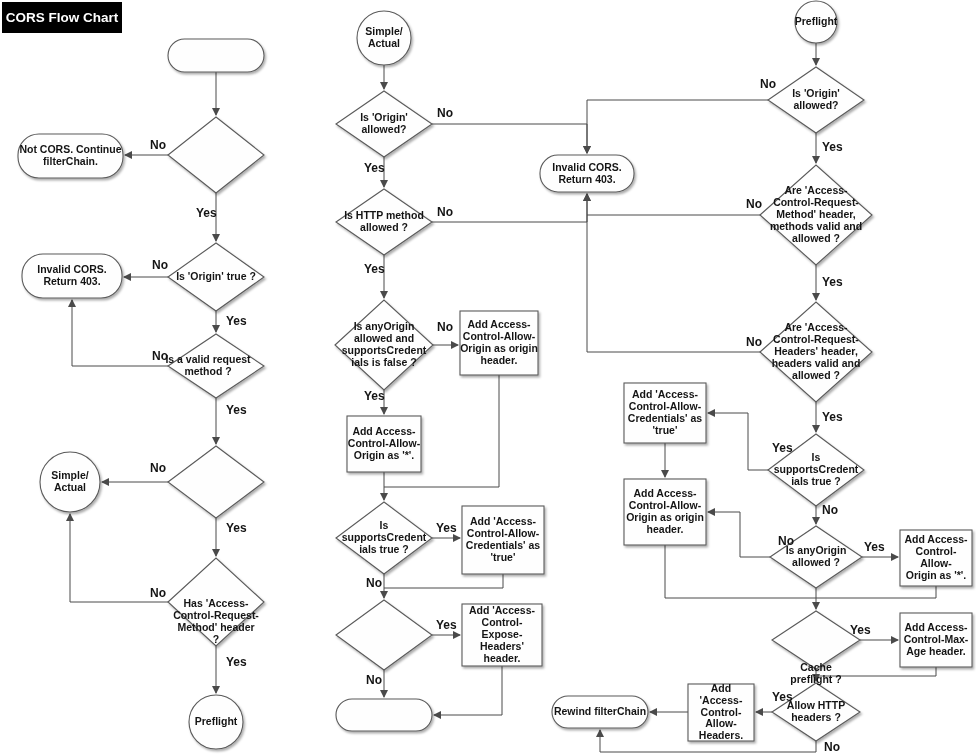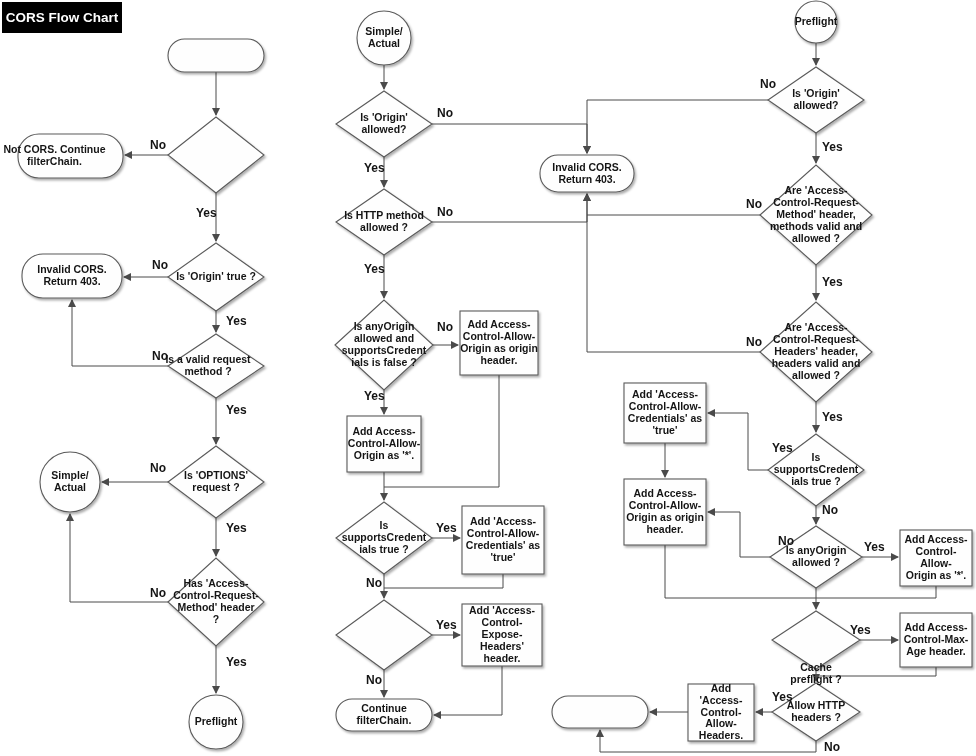--- a/index.html
+++ b/index.html
@@ -142,32 +142,30 @@
       <polygon class="shape" points="772,640 816,611 860,640 816,669"></polygon>
       <rect class="shape" x="900" y="613" width="72" height="54"></rect>
       <polygon class="shape" points="772,712 816,683 860,712 816,741"></polygon>
       <rect class="shape" x="688" y="684" width="66" height="57"></rect>
       <rect class="shape" x="552" y="696" width="96" height="32" rx="16"></rect>
     </g>
   </svg>
 
   <div class="chart-title">CORS Flow Chart</div>
 
-  <div class="nt" style="left:2px;top:134px;width:105px;height:44px">Not CORS. Continue
+  <div class="nt" style="left:18px;top:134px;width:105px;height:44px">Not CORS. Continue
 filterChain.</div>
   <div class="nt" style="left:172px;top:247px;width:88px;height:60px">Is 'Origin' true ?</div>
   <div class="nt" style="left:22px;top:254px;width:100px;height:44px">Invalid CORS.
 Return 403.</div>
   <div class="nt" style="left:162px;top:336px;width:92px;height:60px">Is a valid request
 method ?</div>
-  <div class="nt" style="left:172px;top:450px;width:88px;height:64px">Is 'OPTIONS'
-request ?</div>
   <div class="nt" style="left:40px;top:452px;width:60px;height:60px">Simple/
 Actual</div>
-  <div class="nt" style="left:170px;top:562px;width:92px;height:80px">Has 'Access-
+  <div class="nt" style="left:170px;top:582px;width:92px;height:80px">Has 'Access-
 Control-Request-
 Method' header
 ?</div>
   <div class="nt" style="left:189px;top:695px;width:54px;height:54px">Preflight</div>
 
   <div class="nt" style="left:357px;top:11px;width:54px;height:54px">Simple/
 Actual</div>
   <div class="nt" style="left:340px;top:95px;width:88px;height:58px">Is 'Origin'
 allowed?</div>
   <div class="nt" style="left:338px;top:193px;width:92px;height:58px">Is HTTP method
@@ -188,21 +186,20 @@
   <div class="nt" style="left:338px;top:504px;width:92px;height:68px">Is
 supportsCredent
 ials true ?</div>
   <div class="nt" style="left:462px;top:506px;width:82px;height:68px">Add 'Access-
 Control-Allow-
 Credentials' as
 'true'</div>
   <div class="nt" style="left:462px;top:604px;width:80px;height:62px">Add 'Access-
 Control-Expose-
 Headers' header.</div>
-  <div class="nt" style="left:336px;top:699px;width:96px;height:32px">Continue filterChain.</div>
 
   <div class="nt" style="left:795px;top:1px;width:42px;height:42px">Preflight</div>
   <div class="nt" style="left:772px;top:71px;width:88px;height:58px">Is 'Origin'
 allowed?</div>
   <div class="nt" style="left:764px;top:169px;width:104px;height:92px">Are 'Access-
 Control-Request-
 Method' header,
 methods valid and
 allowed ?</div>
   <div class="nt" style="left:764px;top:306px;width:104px;height:92px">Are 'Access-
@@ -230,20 +227,21 @@
 preflight ?</div>
   <div class="nt" style="left:900px;top:613px;width:72px;height:54px">Add Access-
 Control-Max-
 Age header.</div>
   <div class="nt" style="left:776px;top:685px;width:80px;height:54px">Allow HTTP
 headers ?</div>
   <div class="nt" style="left:688px;top:684px;width:66px;height:57px">Add 'Access-
 Control-
 Allow-
 Headers.</div>
+  <div class="nt" style="left:552px;top:696px;width:96px;height:32px">Rewind filterChain</div>
 
   <span class="el" style="left:150px;top:138px">No</span>
   <span class="el" style="left:196px;top:206px">Yes</span>
   <span class="el" style="left:152px;top:258px">No</span>
   <span class="el" style="left:226px;top:314px">Yes</span>
   <span class="el" style="left:152px;top:349px">No</span>
   <span class="el" style="left:226px;top:403px">Yes</span>
   <span class="el" style="left:150px;top:461px">No</span>
   <span class="el" style="left:226px;top:521px">Yes</span>
   <span class="el" style="left:150px;top:586px">No</span>

